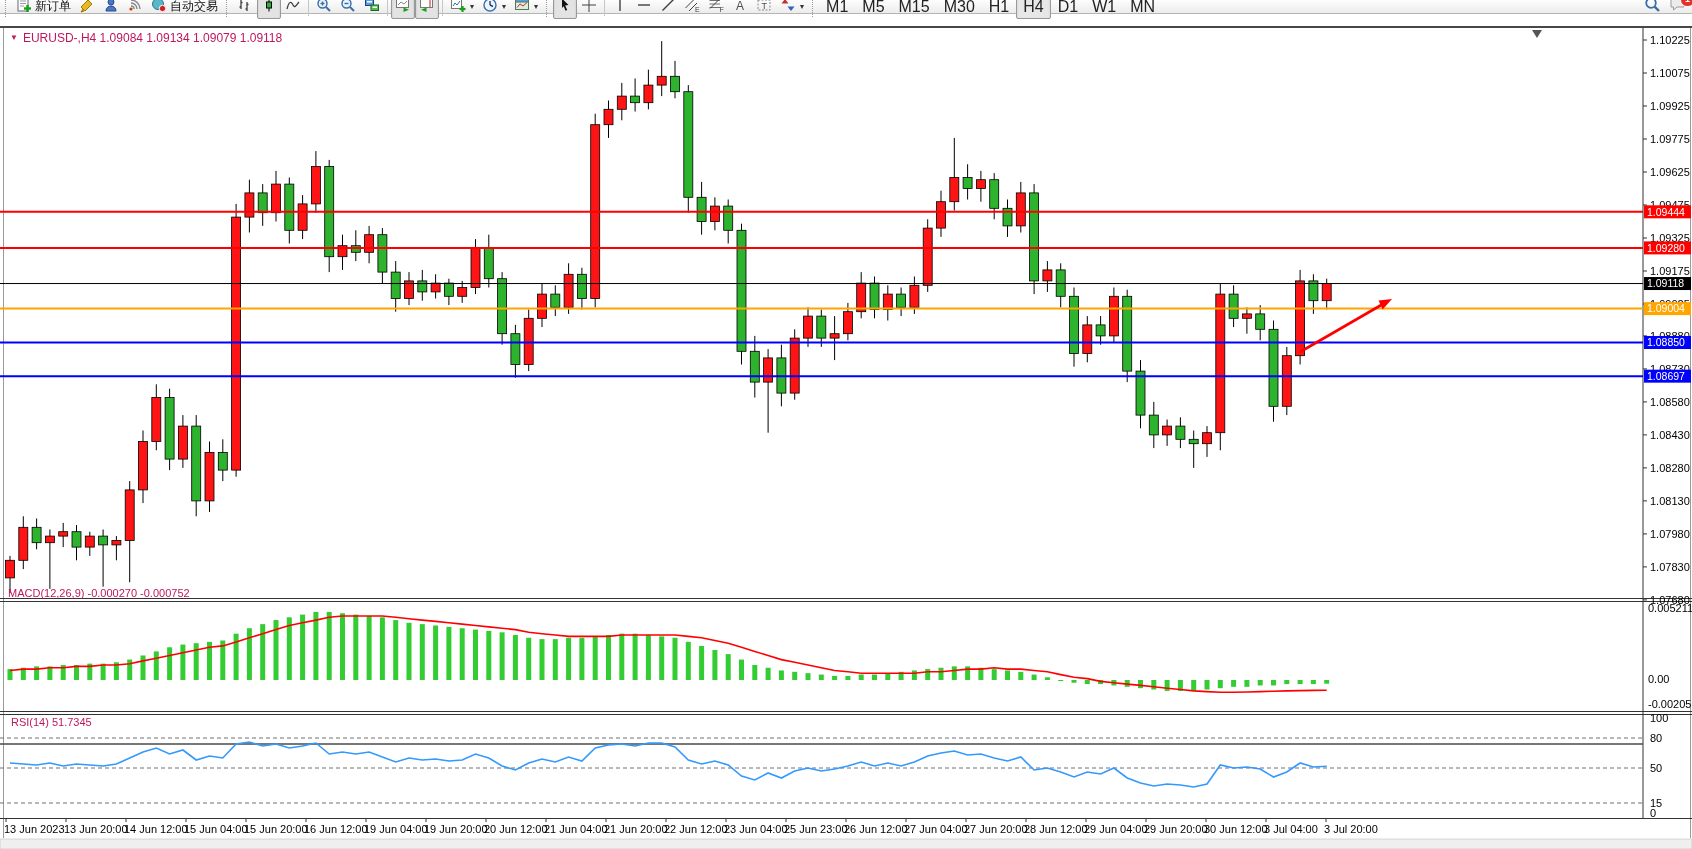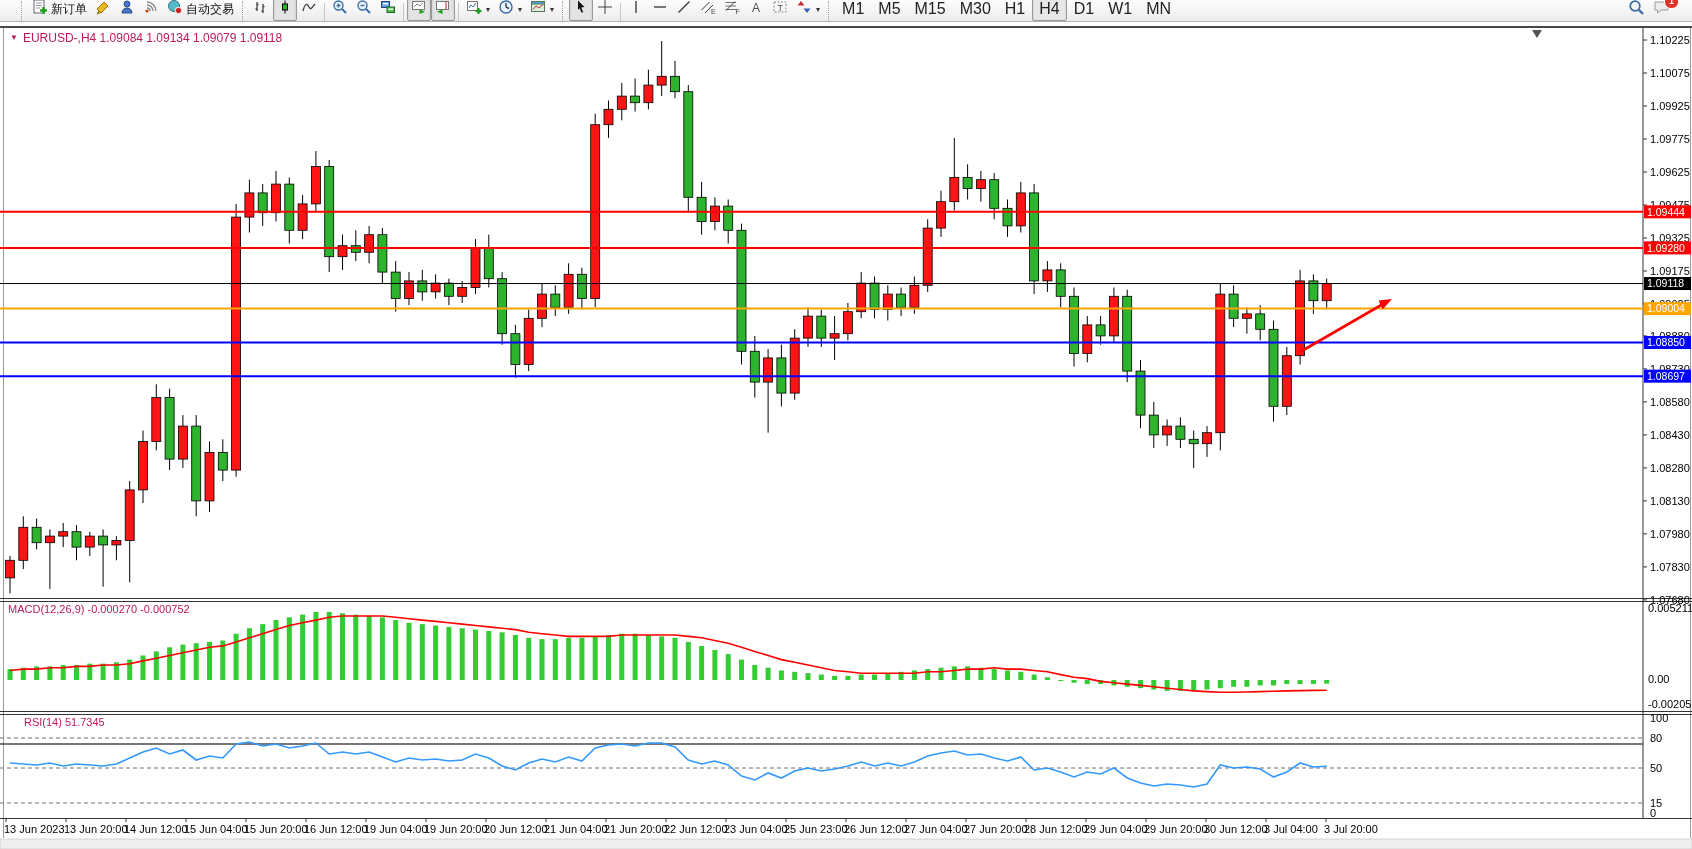--- a/index.html
+++ b/index.html
@@ -1,39 +1,39 @@
 <!DOCTYPE html>
 <html><head>
 <meta charset="utf-8">
 <style>
   html,body{margin:0;padding:0;width:1692px;height:849px;overflow:hidden;
     font-family:"Liberation Sans",sans-serif;background:#fff;position:relative}
   svg text{font-family:"Liberation Sans",sans-serif}
-  .toolbar{position:absolute;top:0;left:0;width:1692px;height:22px;z-index:5;
+  .toolbar{position:absolute;top:0;left:0;width:1692px;height:14px;z-index:5;
     background:linear-gradient(#fdfdfd,#ececec);border-bottom:1px solid #b5b5b5;
-    display:flex;align-items:flex-end;padding:0 17px;box-sizing:border-box}
+    display:flex;align-items:center;padding:0 1px;box-sizing:border-box}
   .tb{display:flex;align-items:center;gap:3px;height:22px;padding:0 3px;
     border:1px solid transparent;border-radius:2px;flex:0 0 auto}
   .tb.pressed{background:#e3e3e3;border-color:#999;box-shadow:inset 0 1px 2px rgba(0,0,0,.18)}
   .tb .lbl{font-size:12px;color:#111;white-space:nowrap}
   .sep{width:1px;height:18px;background:#c6c6c6;margin:0 3px;flex:0 0 auto}
   .grip{width:2px;height:20px;margin:0 4px;border-left:1px dotted #9a9a9a;flex:0 0 auto}
   .caret{font-size:8px;color:#333;margin-left:1px}
   .pbtn{font-size:16px;color:#222;padding:2px 6px;border:1px solid transparent;border-radius:2px;flex:0 0 auto}
   .pbtn.pressed{background:#e7e7e7;border-color:#999;box-shadow:inset 0 1px 2px rgba(0,0,0,.15)}
   .spacer{flex:1 1 auto}
   .chatwrap{position:relative}
   .nbadge{position:absolute;top:-4px;right:-5px;background:#e33225;color:#fff;
     font-size:9px;font-weight:bold;border-radius:7px;min-width:13px;height:13px;
     line-height:13px;text-align:center;border:1px solid #fff}
   .overlay{position:absolute;z-index:3;color:#be185d;white-space:nowrap}
   #ohlc{left:10px;top:31px;font-size:12px}
   #ohlc .tri{font-size:8px;vertical-align:2px;margin-right:5px}
-  #macdlbl{left:8px;top:603px;font-size:11px}
-  #rsilbl{left:24px;top:716px;font-size:11px}
+  #macdlbl{left:8px;top:587px;font-size:11px}
+  #rsilbl{left:11px;top:716px;font-size:11px}
 </style>
 </head>
 <body>
 
 <div class="toolbar">
   <div class="grip"></div>
 
   <div class="tb">
     <span>
       <svg width="16" height="16">

